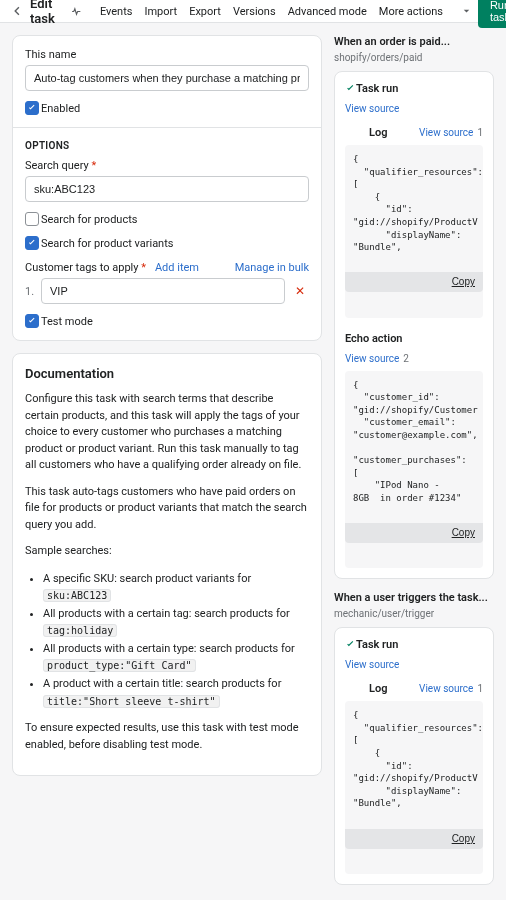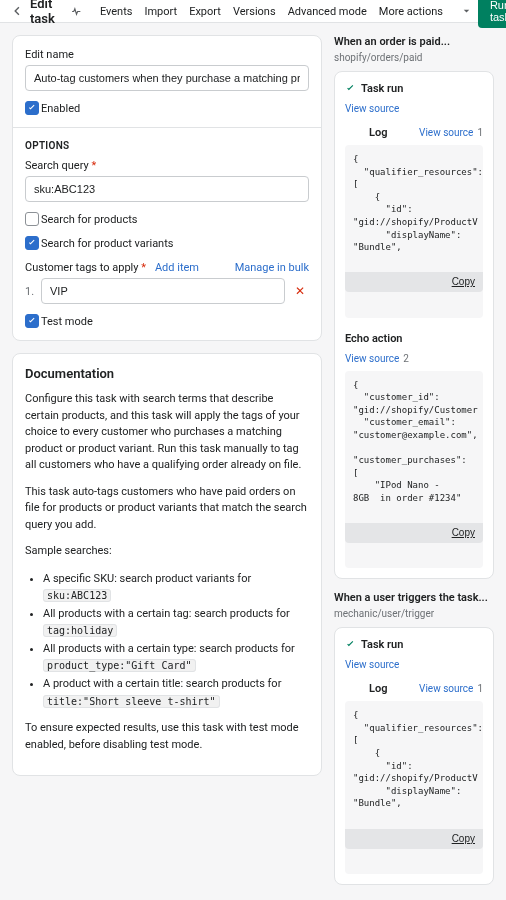--- a/index.html
+++ b/index.html
@@ -66,21 +66,21 @@
     background:#f1f1f1;border:1px solid #e1e3e5;border-radius:3px;
     padding:0 3px;font-family:ui-monospace,Menlo,monospace;font-size:10px;
   }
   
   .side-h { font-size:11px;font-weight:600;margin-bottom:4px;overflow:hidden;text-overflow:ellipsis;white-space:nowrap; }
   .side-sub { font-size:10px;color:#6d7175;margin-bottom:8px; }
   .side-card {
     background:#fff;border:1px solid #e1e3e5;border-radius:8px;
     padding:10px;margin-bottom:12px;
   }
-  .run-line { display:flex;align-items:center;gap:5px;font-size:11px;font-weight:600;margin-bottom:6px; }
+  .run-line { display:flex;align-items:center;font-size:11px;font-weight:600;margin-bottom:6px; }
   .run-line svg { width:11px;height:11px;fill:#008060;flex-shrink:0; }
   .side-link { color:#2c6ecb;font-size:10px;cursor:pointer; }
   .side-count { color:#6d7175;font-size:10px;margin-left:4px; }
   .log-head { display:flex;align-items:center;justify-content:space-between;margin:10px 0 6px;padding-left:24px; }
   .log-head .lt { font-weight:600;font-size:11px; }
   .code-box {
     background:#f6f6f7;border-radius:4px;padding:8px;
     font-family:ui-monospace,Menlo,monospace;font-size:9px;line-height:1.4;
     color:#202223;position:relative;overflow:hidden;white-space:pre;
   }
@@ -127,21 +127,21 @@
         </svg>
     </div>
   </div>
   <button class="run-btn">Run task</button>
 </div>
 
 <div class="layout">
 
   <div class="main-col">
     <div class="card">
-      <label class="label">Edit name</label>
+      <label class="label">This name</label>
       <input class="text-input" value="Auto-tag customers when they purchase a matching product" style="">
       <div class="chk-row">
         <span class="chk checked">
             <svg viewBox="0 0 20 20">
               <path d="M7 13l-3-3 1.4-1.4L7 10.2l6.6-6.6L15 5z"></path>
             </svg>
           </span>
         <span>Enabled</span>
       </div>
 

